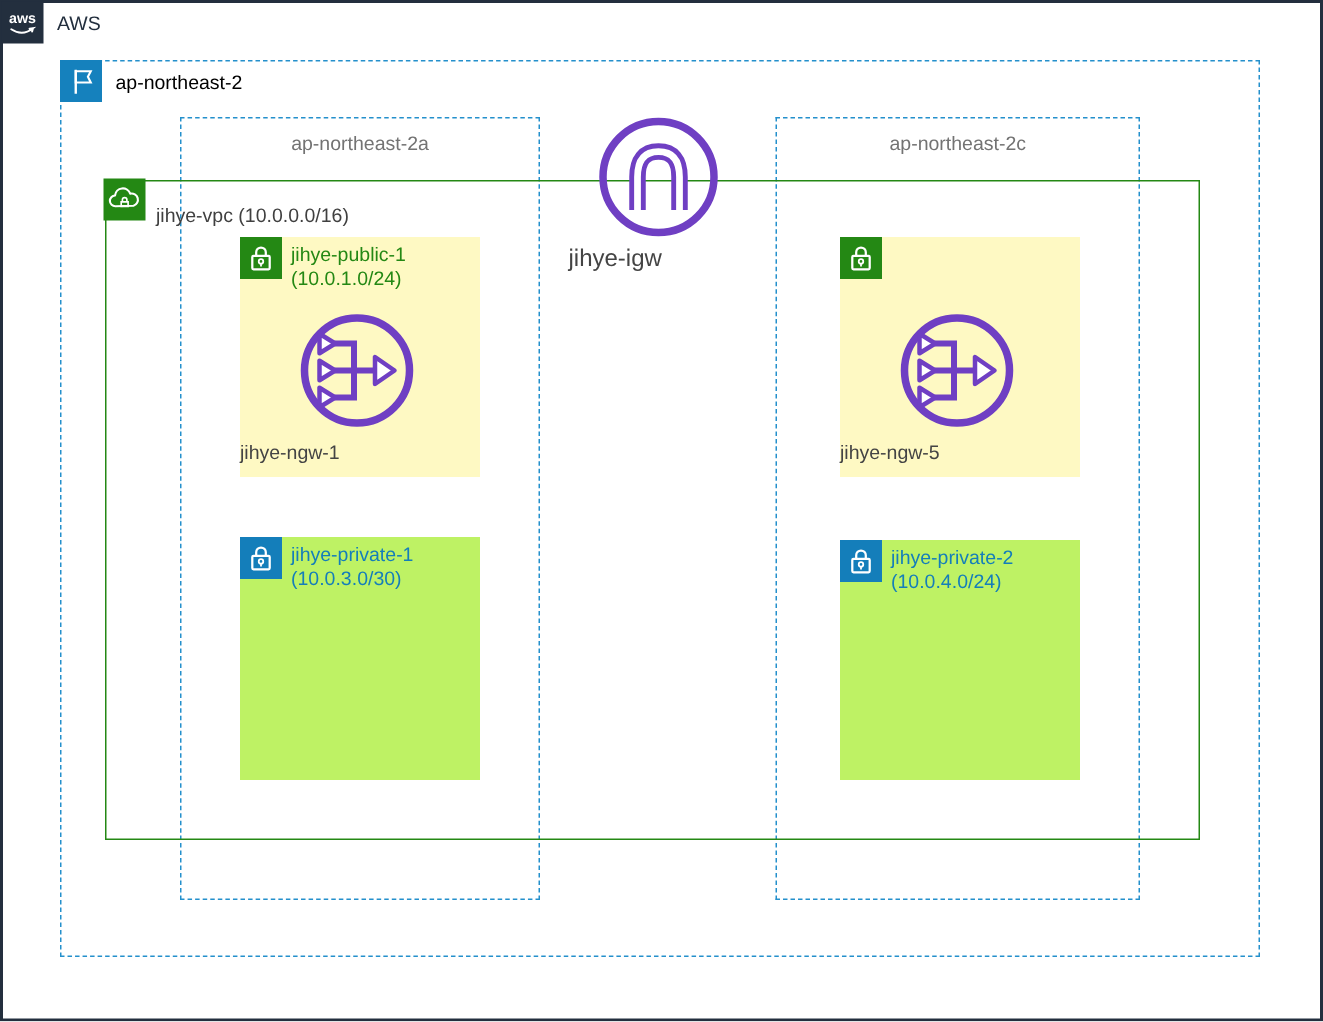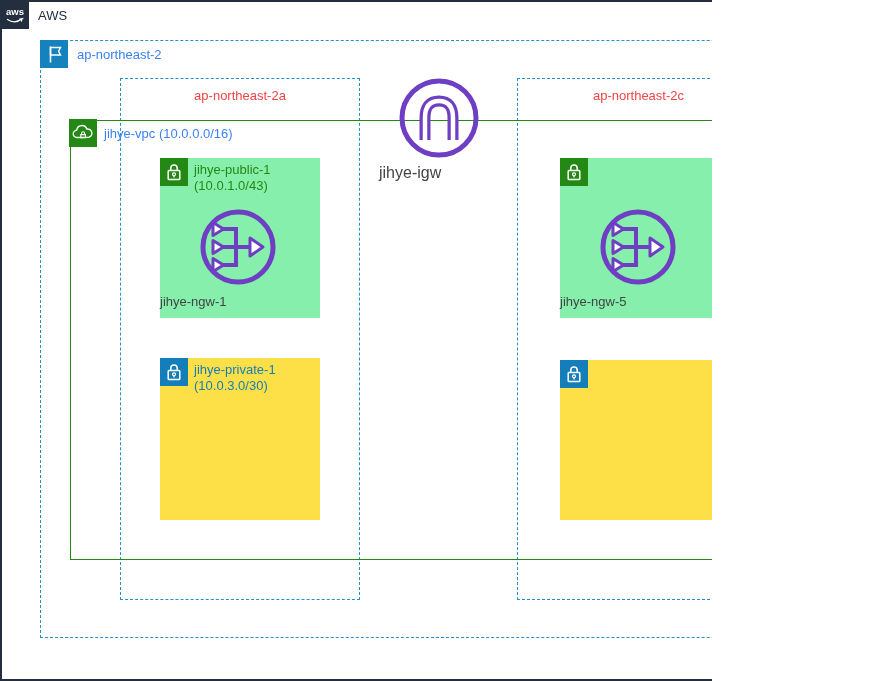--- a/index.html
+++ b/index.html
@@ -1,41 +1,41 @@
 <!DOCTYPE html>
 <html><head>
 <meta charset="utf-8">
 <style>
   html,body{margin:0;padding:0;background:#fff;}
   #canvas{
-    position:relative;width:712px;height:681px;box-sizing:border-box;
+    position:relative;width:882px;height:681px;box-sizing:border-box;
     font-family:"Liberation Sans",sans-serif;background:#fff;overflow:hidden;
   }
   .abs{position:absolute;box-sizing:border-box;}
   
   .aws-border{left:0;top:0;width:882px;height:681px;border:2px solid #232F3E;}
   .aws-logo{left:1px;top:1px;width:28px;height:28px;background:#232F3E;}
   .aws-label{left:38px;top:8px;font-size:13px;color:#232F3E;}
   
   .region-box{left:40px;top:40px;width:800px;height:598px;border:1.5px dashed #2490CC;}
   .region-icon{left:40px;top:40px;width:28px;height:28px;background:#1581BD;}
-  .region-label{left:77px;top:47px;font-size:13px;color:#3b82f6;}
+  .region-label{left:77px;top:47px;font-size:13px;color:#000000;}
   
   .az-box{top:78px;height:522px;border:1.5px dashed #2490CC;}
   .az-a{left:120px;width:240px;}
   .az-c{left:517px;width:243px;}
-  .az-label{position:absolute;left:0;top:9px;width:100%;text-align:center;font-size:13px;color:#ef4444;}
+  .az-label{position:absolute;left:0;top:9px;width:100%;text-align:center;font-size:13px;color:#737373;}
   
   .vpc-box{left:70px;top:120px;width:730px;height:440px;border:1.5px solid #248814;}
   .vpc-icon{left:69px;top:119px;width:28px;height:28px;background:#248814;}
-  .vpc-label{left:104px;top:126px;font-size:13px;color:#3b82f6;}
+  .vpc-label{left:104px;top:136px;font-size:13px;color:#404040;}
   
   .subnet{width:160px;}
-  .subnet-public{background:#86efac;}
-  .subnet-private{background:#fde047;}
+  .subnet-public{background:#fef9c3;}
+  .subnet-private{background:#bef264;}
   .sn-icon{position:absolute;left:0;top:0;width:28px;height:28px;}
   .sn-icon.green{background:#248814;}
   .sn-icon.blue{background:#147EBA;}
   .sn-label{position:absolute;left:34px;top:4px;font-size:13px;line-height:1.25;}
   .sn-label.green{color:#248814;}
   .sn-label.blue{color:#147EBA;}
   .pub1{left:160px;top:158px;height:160px;}
   .pub2{left:560px;top:158px;height:160px;}
   .priv1{left:160px;top:358px;height:162px;}
   .priv2{left:560px;top:360px;height:160px;}
@@ -98,21 +98,21 @@
     <div class="sn-icon green">
       <svg width="28" height="28" viewBox="0 0 28 28">
         <path d="M10.8 12.5 v-2.3 a3.2 3.2 0 0 1 6.4 0 v2.3" stroke="#fff" stroke-width="1.5" fill="none"></path>
         <rect x="8.2" y="12.5" width="11.6" height="9" rx="0.8" stroke="#fff" stroke-width="1.5" fill="none"></rect>
         <circle cx="14" cy="16.3" r="1.5" stroke="#fff" stroke-width="1.2" fill="none"></circle>
         <path d="M14 17.8 v1.8" stroke="#fff" stroke-width="1.2"></path>
       </svg>
     </div>
     <div class="sn-label green">
       <div>jihye-public-1</div>
-      <div>(10.0.1.0/43)</div>
+      <div>(10.0.1.0/24)</div>
     </div>
     <div class="ngw-svg">
       <svg width="80" height="80" viewBox="0 0 80 80">
         <circle cx="40" cy="40" r="35" stroke="#6F3FC3" stroke-width="5" fill="none"></circle>
         <path d="M25 22 H38 V58 H25 M25 40 H52" stroke="#6F3FC3" stroke-width="4" fill="none"></path>
         <path d="M15 15.5 v13 l10.5 -6.5 Z" stroke="#6F3FC3" stroke-width="3" fill="#fff" stroke-linejoin="round"></path>
         <path d="M15 33.5 v13 l10.5 -6.5 Z" stroke="#6F3FC3" stroke-width="3" fill="#fff" stroke-linejoin="round"></path>
         <path d="M15 51.5 v13 l10.5 -6.5 Z" stroke="#6F3FC3" stroke-width="3" fill="#fff" stroke-linejoin="round"></path>
         <path d="M52 31 v18 l13 -9 Z" stroke="#6F3FC3" stroke-width="3" fill="#fff" stroke-linejoin="round"></path>
       </svg>
@@ -159,15 +159,19 @@
 
   <div class="abs subnet subnet-private priv2">
     <div class="sn-icon blue">
       <svg width="28" height="28" viewBox="0 0 28 28">
         <path d="M10.8 12.5 v-2.3 a3.2 3.2 0 0 1 6.4 0 v2.3" stroke="#fff" stroke-width="1.5" fill="none"></path>
         <rect x="8.2" y="12.5" width="11.6" height="9" rx="0.8" stroke="#fff" stroke-width="1.5" fill="none"></rect>
         <circle cx="14" cy="16.3" r="1.5" stroke="#fff" stroke-width="1.2" fill="none"></circle>
         <path d="M14 17.8 v1.8" stroke="#fff" stroke-width="1.2"></path>
       </svg>
     </div>
+    <div class="sn-label blue">
+      <div>jihye-private-2</div>
+      <div>(10.0.4.0/24)</div>
+    </div>
   </div>
 
 </div>
 
 </body></html>

